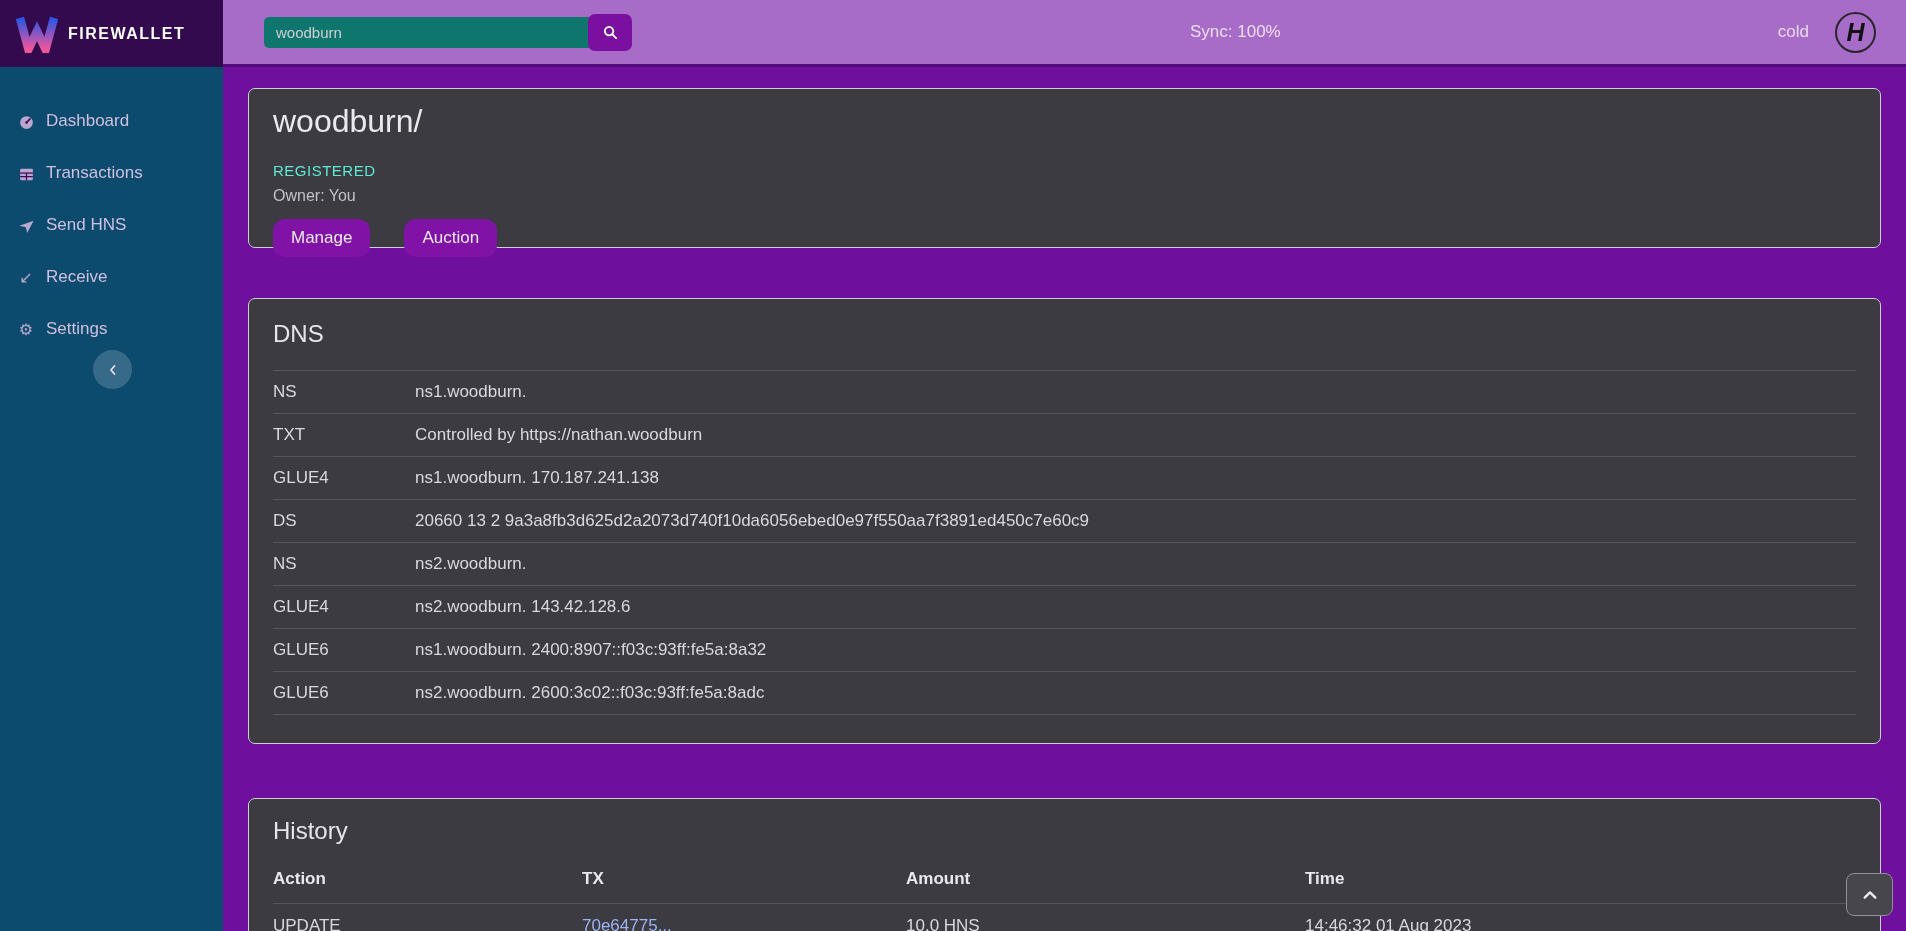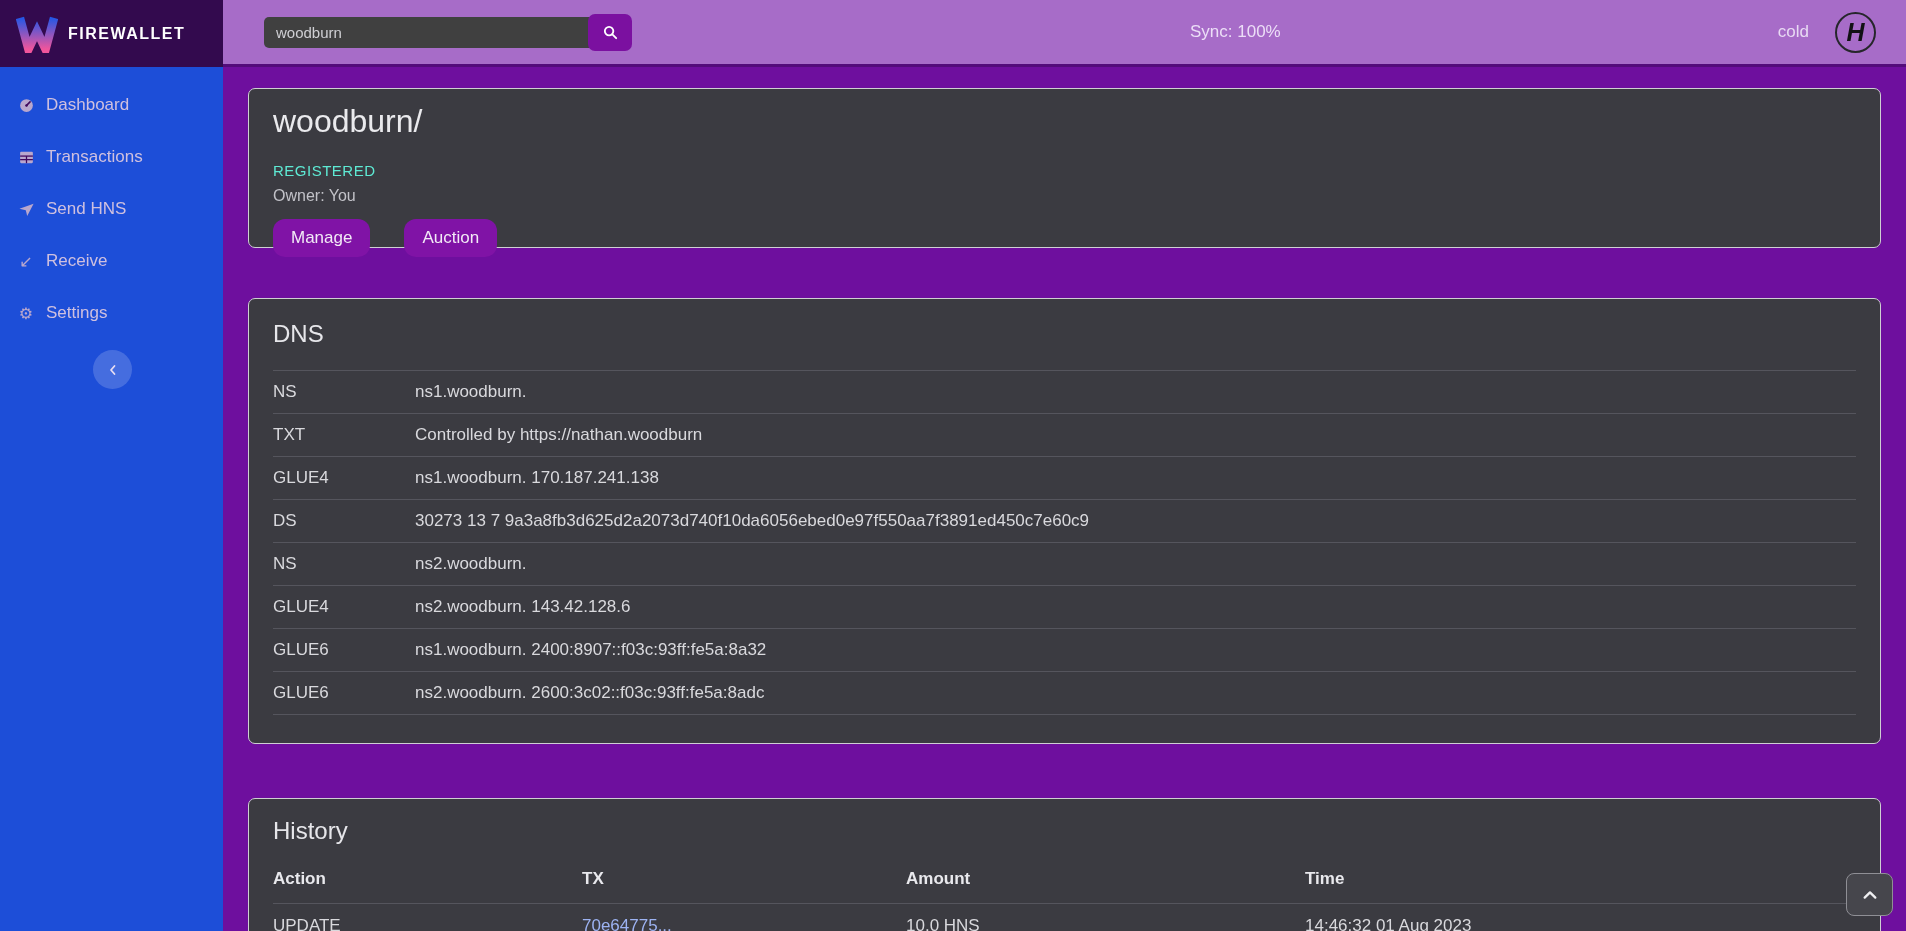--- a/index.html
+++ b/index.html
@@ -6,33 +6,33 @@
   html, body {
     width: 1906px; height: 931px; overflow: hidden;
     font-family: "Liberation Sans", sans-serif;
     background: #6e0f9e;
   }
   .app { display: flex; width: 1906px; height: 931px; }
 
   
   .sidebar {
     width: 223px; min-width: 223px; height: 100%;
-    background: #1d4ed8; position: relative; color: #d3c4e3;
+    background: #0c4a6e; position: relative; color: #d3c4e3;
   }
   .logo-row {
     height: 67px; display: flex; align-items: center;
     padding-left: 16px; background: #330a4e;
   }
   .logo-text {
     color: #ffffff; font-weight: bold; font-size: 16px;
     letter-spacing: 1.5px; margin-left: 10px;
   }
   .nav { padding-top: 12px; }
   .nav-item {
-    display: flex; align-items: center; gap: 11px;
+    display: flex; align-items: flex-end; gap: 11px;
     height: 52px; padding-left: 17px; font-size: 17px;
     color: #cfc0df; cursor: pointer;
   }
   .nav-item .icn { width: 18px; display: inline-flex; justify-content: center; color: #b9a7cd; font-size: 16px; }
   .collapse-btn {
     position: absolute; top: 350px; left: 93px;
     width: 39px; height: 39px; border-radius: 50%;
     background: rgba(255,255,255,0.18); border: none;
     display: flex; align-items: center; justify-content: center; cursor: pointer;
   }
@@ -40,21 +40,21 @@
   
   .main { flex: 1; display: flex; flex-direction: column; background: #6e0f9e; }
   .topbar {
     height: 67px; min-height: 67px; background: #a76cc8;
     border-bottom: 3px solid #530c7a;
     display: flex; align-items: center;
     padding: 0 30px 0 41px; position: relative;
   }
   .search-group { display: flex; align-items: center; }
   .search-input {
-    width: 330px; height: 31px; background: #404040; border: none;
+    width: 330px; height: 31px; background: #0f766e; border: none;
     border-radius: 5px; color: #cfcfd3; font-size: 15px; padding: 0 12px;
     font-family: "Liberation Sans", sans-serif; outline: none;
   }
   .search-btn {
     width: 44px; height: 37px; margin-left: -6px; border: none;
     border-radius: 7px; background: #7b10a0; cursor: pointer;
     display: flex; align-items: center; justify-content: center;
   }
   .sync-label { position: absolute; left: 967px; color: #ecdef7; font-size: 17px; }
   .wallet-group { margin-left: auto; display: flex; align-items: center; gap: 26px; }
@@ -225,21 +225,21 @@
                 <td>Controlled by https://nathan.woodburn</td>
               </tr>
 
               <tr>
                 <td class="dns-type">GLUE4</td>
                 <td>ns1.woodburn. 170.187.241.138</td>
               </tr>
 
               <tr>
                 <td class="dns-type">DS</td>
-                <td>30273 13 7 9a3a8fb3d625d2a2073d740f10da6056ebed0e97f550aa7f3891ed450c7e60c9</td>
+                <td>20660 13 2 9a3a8fb3d625d2a2073d740f10da6056ebed0e97f550aa7f3891ed450c7e60c9</td>
               </tr>
 
               <tr>
                 <td class="dns-type">NS</td>
                 <td>ns2.woodburn.</td>
               </tr>
 
               <tr>
                 <td class="dns-type">GLUE4</td>
                 <td>ns2.woodburn. 143.42.128.6</td>

